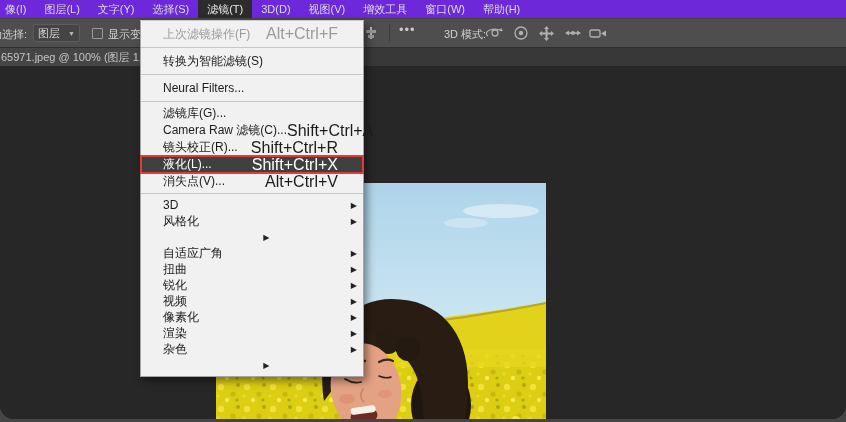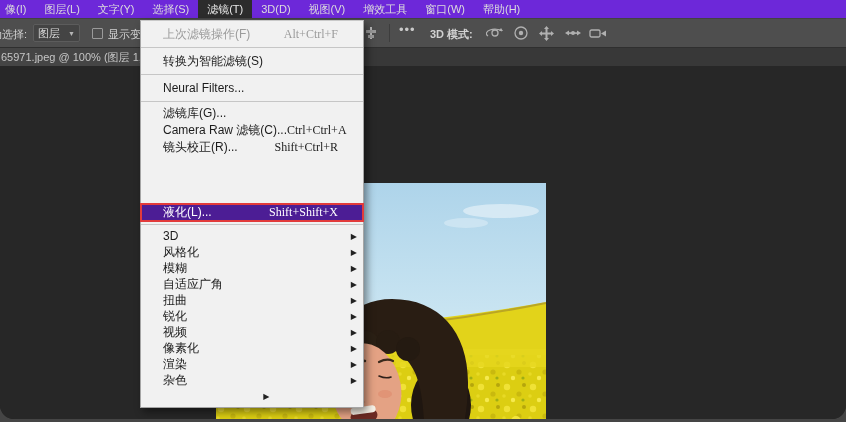--- a/index.html
+++ b/index.html
@@ -21,47 +21,47 @@
   .optionsbar .lbl{position:absolute;font-size:11px;color:#d2d2d2;top:8px;white-space:nowrap;}
   .o-autoselect{left:-9px;}
   .o-dropdown{position:absolute;left:33px;top:5px;width:47px;height:18px;background:#444;
               border:1px solid #5c5c5c;border-radius:2px;font-size:11px;color:#d9d9d9;
               display:flex;align-items:center;justify-content:space-between;padding:0 4px;}
   .o-dropdown .chev{font-size:7px;color:#b5b5b5;}
   .o-checkbox{position:absolute;left:92px;top:9px;width:11px;height:11px;border:1px solid #9a9a9a;
               background:transparent;border-radius:1px;}
   .o-showtrans{left:108px;font-family:Liberation Mono, monospace;}
   .o-ellipsis{position:absolute;left:399px;top:3px;font-size:13px;color:#c9c9c9;letter-spacing:1px;}
-  .o-modelabel{left:430px;color:#b9b9b9;font-weight:bold;}
+  .o-modelabel{left:444px;color:#b9b9b9;}
   .vsep{position:absolute;top:5px;width:1px;height:18px;background:#3d3d3d;}
   .o-icon{position:absolute;top:6px;}
 
   
   .tabbar{position:absolute;left:0;top:48px;width:100%;height:18px;background:#383838;}
   .doc-tab{position:absolute;left:0;top:0;height:18px;max-width:232px;background:#454545;
            font-size:11px;color:#c6c6c6;line-height:18px;padding:0 10px 0 1px;
            white-space:nowrap;overflow:hidden;}
 
   
   .canvas{position:absolute;left:0;top:66px;width:100%;height:353px;background:#272727;}
   .photo{position:absolute;left:216px;top:117px;width:330px;height:302px;}
 
   
   .dropdown{position:absolute;left:140px;top:20px;width:224px;background:#f1f1f1;
             border:1px solid #a5a5a5;border-top:1px solid #c9c9c9;
             box-shadow:3px 4px 8px rgba(0,0,0,.45);padding:3px 0;z-index:50;}
   .mrow{display:flex;align-items:center;padding:0 6px 0 22px;font-size:12px;color:#1c1c1c;cursor:default;}
   .mrow .ml{flex:1;white-space:nowrap;}
-  .mrow .ms{font-size:12px;margin-right:10px;white-space:nowrap;font-family:Liberation Serif, serif;}
+  .mrow .ms{font-size:16px;margin-right:10px;white-space:nowrap;}
   .mrow .ma{width:9px;font-size:8px;color:#222;text-align:right;}
   .mrow.lg{height:20px;}
   .mrow.md{height:17px;}
   .mrow.sm{height:16px;justify-content:center;}
   .mrow.disabled{color:#9b9b9b;}
-  .mrow.highlight{background:#4c1d95;color:#fff;outline:2px solid #e23b3b;outline-offset:-1px;z-index:2;position:relative;margin-top:48px;}
+  .mrow.highlight{background:#404040;color:#fff;outline:2px solid #e23b3b;outline-offset:-1px;z-index:2;position:relative;}
   .msep{height:1px;background:#c6c6c6;margin:3px 0;}
 </style>
 </head>
 <body>
 
 <div class="stage">
   <div class="app">
 
     <div class="menubar" id="menubar">
         <span class="mitem">像(I)</span>
@@ -232,46 +232,50 @@
           <span class="ma"></span>
         </div>
         <div class="msep"></div>
         <div class="mrow md">
           <span class="ml">滤镜库(G)...</span>
           <span class="ms"></span>
           <span class="ma"></span>
         </div>
         <div class="mrow md">
           <span class="ml">Camera Raw 滤镜(C)...</span>
-          <span class="ms">Ctrl+Ctrl+A</span>
+          <span class="ms">Shift+Ctrl+A</span>
           <span class="ma"></span>
         </div>
         <div class="mrow md">
           <span class="ml">镜头校正(R)...</span>
           <span class="ms">Shift+Ctrl+R</span>
           <span class="ma"></span>
         </div>
         <div class="mrow md highlight">
           <span class="ml">液化(L)...</span>
-          <span class="ms">Shift+Shift+X</span>
+          <span class="ms">Shift+Ctrl+X</span>
+          <span class="ma"></span>
+        </div>
+        <div class="mrow md">
+          <span class="ml">消失点(V)...</span>
+          <span class="ms">Alt+Ctrl+V</span>
           <span class="ma"></span>
         </div>
         <div class="msep"></div>
         <div class="mrow sm">
           <span class="ml">3D</span>
           <span class="ms"></span>
           <span class="ma">▶</span>
         </div>
         <div class="mrow sm">
           <span class="ml">风格化</span>
           <span class="ms"></span>
           <span class="ma">▶</span>
         </div>
         <div class="mrow sm">
-          <span class="ml">模糊</span>
           <span class="ms"></span>
           <span class="ma">▶</span>
         </div>
         <div class="mrow sm">
           <span class="ml">自适应广角</span>
           <span class="ms"></span>
           <span class="ma">▶</span>
         </div>
         <div class="mrow sm">
           <span class="ml">扭曲</span>

